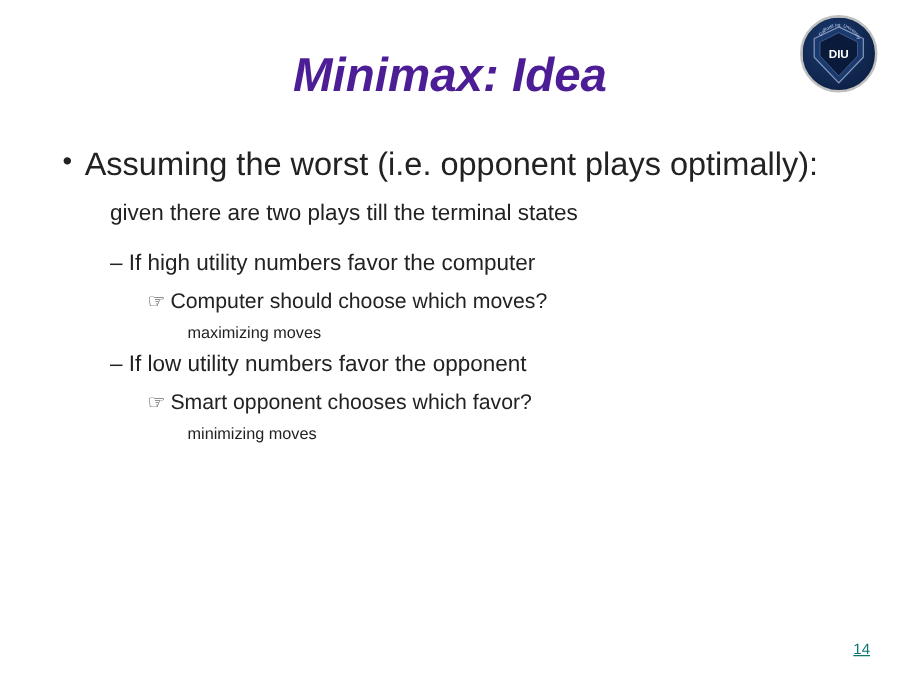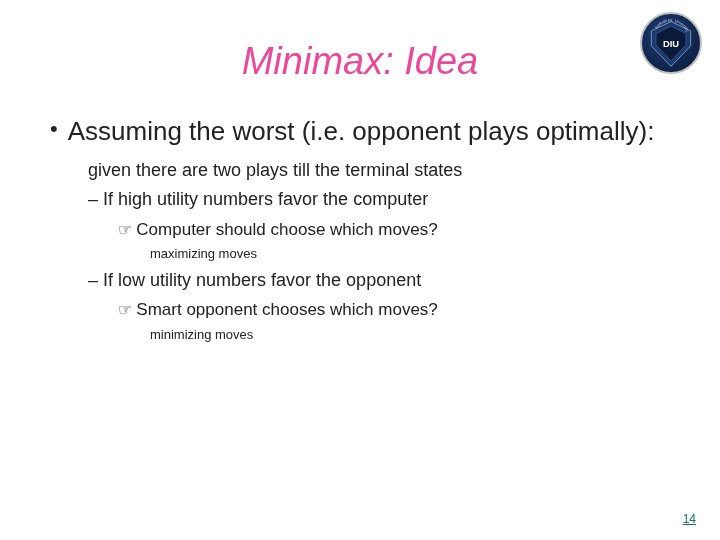--- a/index.html
+++ b/index.html
@@ -17,22 +17,22 @@
       width: 720px;
       height: 540px;
       background: #ffffff;
       position: relative;
       padding: 30px 50px 30px 50px;
     }
 
     .title {
       text-align: center;
       font-size: 38px;
-      font-weight: normal;
-      color: #ec4899;
+      font-weight: bold;
+      color: #4c1d95;
       font-style: italic;
       margin-bottom: 28px;
       margin-top: 10px;
     }
 
     .logo {
       position: absolute;
       top: 12px;
       right: 18px;
       width: 62px;
@@ -71,21 +71,21 @@
       flex-shrink: 0;
     }
 
     .bullet-text {
       font-size: 26px;
     }
 
     .indent-1 {
       margin-left: 38px;
       font-size: 18px;
-      margin-bottom: 1px;
+      margin-bottom: 12px;
     }
 
     .indent-2 {
       margin-left: 68px;
       font-size: 17px;
       margin-bottom: 1px;
     }
 
     .dash-item {
       display: flex;
@@ -159,21 +159,21 @@
 
     <div class="sub-indent">
       <span>maximizing moves</span>
     </div>
 
     <div class="indent-1 dash-item">
       <span>– If low utility numbers favor the opponent</span>
     </div>
 
     <div class="indent-2">
-      <span class="finger-icon">☞</span><span>Smart opponent chooses which moves?</span>
+      <span class="finger-icon">☞</span><span>Smart opponent chooses which favor?</span>
     </div>
 
     <div class="sub-indent">
       <span>minimizing moves</span>
     </div>
 
   </div>
 
   <div class="page-num">14</div>
 

